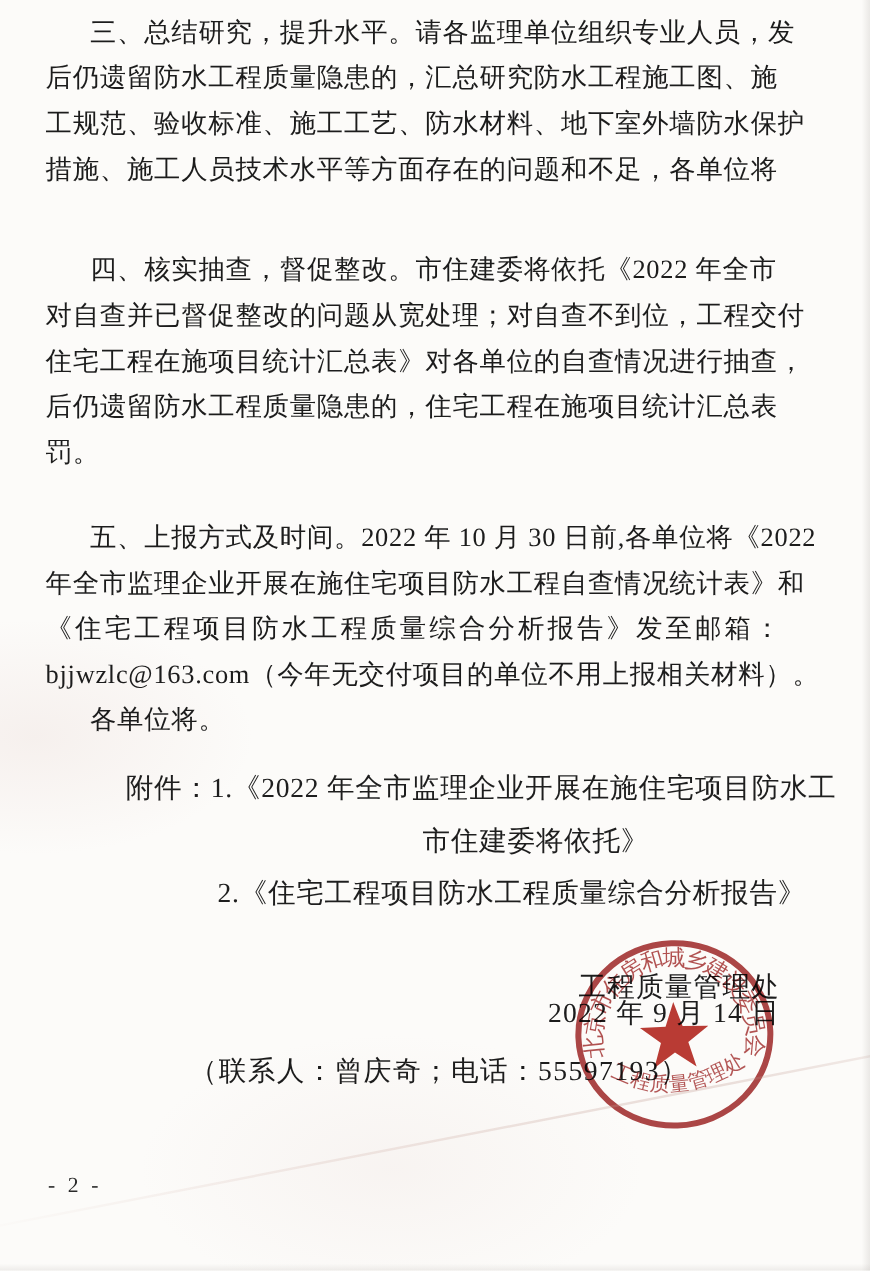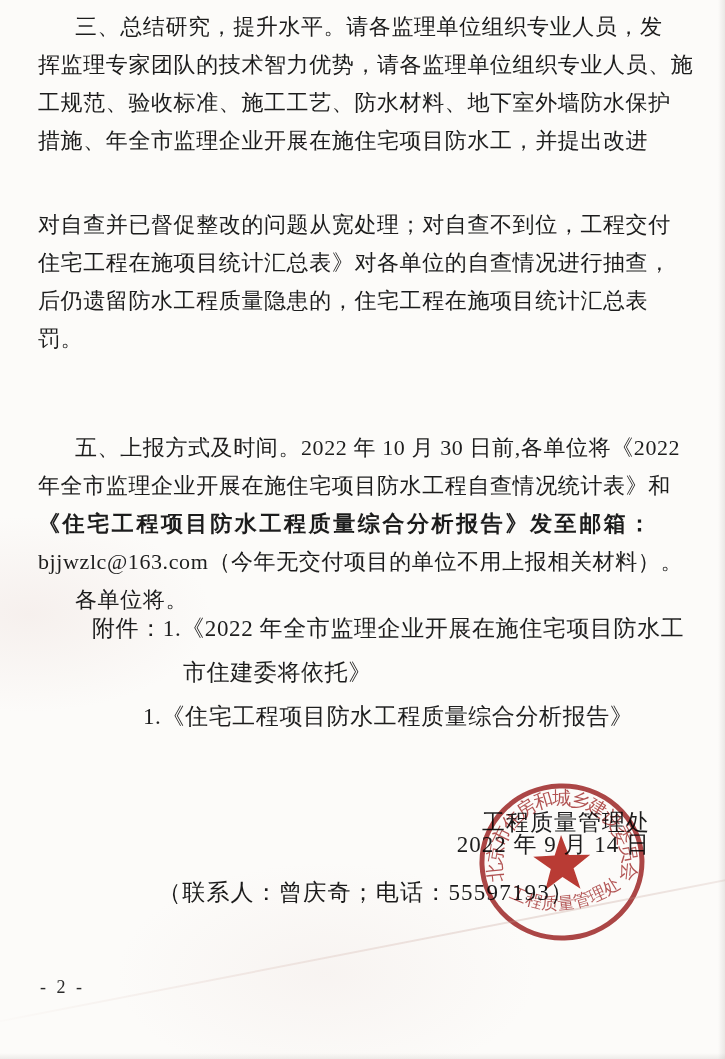--- a/index.html
+++ b/index.html
@@ -19,21 +19,21 @@
     color:#1e1e1e;
   }
   .block { position:absolute; left:38px; right:15px; }
   .line {
     height:38px; line-height:38px;
     font-size:22px; letter-spacing:0.6px;
     white-space:nowrap;
     color:#1c1c1c;
   }
   .indent { padding-left:37px; }
-  .spread { letter-spacing:2.6px;font-weight:bold; }
+  .spread { letter-spacing:2.6px; }
   .attach-line { height:44px; line-height:44px; font-size:23px; letter-spacing:0.6px; white-space:nowrap; }
   .attach-1 { padding-left:54px; }
   .attach-2 { padding-left:145px; }
   .attach-3 { padding-left:105px; }
   .sig-line {
     position:absolute; right:75px;
     height:38px; line-height:38px;
     font-size:23px; letter-spacing:1px; white-space:nowrap;
     text-align:right; color:#1c1c1c;
   }
@@ -72,44 +72,45 @@
     pointer-events:none;
   }
 </style>
 </head>
 <body>
 
 <div class="page">
 
   <div class="block" style="top:8px;">
     <div class="line indent">三、总结研究，提升水平。请各监理单位组织专业人员，发</div>
-    <div class="line">挥监理专家团队的技术智力优势，请各监理单位组织专业人员、施</div>
+    <div class="line">后仍遗留防水工程质量隐患的，汇总研究防水工程施工图、施</div>
     <div class="line">工规范、验收标准、施工工艺、防水材料、地下室外墙防水保护</div>
-    <div class="line">措施、年全市监理企业开展在施住宅项目防水工，并提出改进</div>
+    <div class="line">措施、施工人员技术水平等方面存在的问题和不足，各单位将</div>
   </div>
 
   <div class="block" style="top:206px;">
+    <div class="line indent">四、核实抽查，督促整改。市住建委将依托《2022 年全市</div>
     <div class="line">对自查并已督促整改的问题从宽处理；对自查不到位，工程交付</div>
     <div class="line">住宅工程在施项目统计汇总表》对各单位的自查情况进行抽查，</div>
     <div class="line">后仍遗留防水工程质量隐患的，住宅工程在施项目统计汇总表</div>
     <div class="line">罚。</div>
   </div>
 
   <div class="block" style="top:429px;">
     <div class="line indent">五、上报方式及时间。2022 年 10 月 30 日前,各单位将《2022</div>
     <div class="line">年全市监理企业开展在施住宅项目防水工程自查情况统计表》和</div>
     <div class="line spread">《住宅工程项目防水工程质量综合分析报告》发至邮箱：</div>
     <div class="line">bjjwzlc@163.com（今年无交付项目的单位不用上报相关材料）。</div>
     <div class="line indent">各单位将。</div>
   </div>
 
-  <div class="block" style="top:607px;">
+  <div class="block" style="top:635px;text-align:center;">
     <div class="attach-line attach-1">附件：1.《2022 年全市监理企业开展在施住宅项目防水工</div>
     <div class="attach-line attach-2">市住建委将依托》</div>
-    <div class="attach-line attach-3">1.《住宅工程项目防水工程质量综合分析报告》</div>
+    <div class="attach-line attach-3">2.《住宅工程项目防水工程质量综合分析报告》</div>
   </div>
 
   <div class="sig-line" style="top:804px;">工程质量管理处</div>
   <div class="sig-line" style="top:826px;">2022 年 9 月 14 日</div>
   <div class="contact" style="top:874px;">（联系人：曾庆奇；电话：55597193）</div>
 
   <svg class="seal" viewBox="0 0 172 164" aria-hidden="true">
     <defs>
       <path id="ringPath" d="M 27 100 A 61 61 0 1 1 145 100" fill="none"></path>
       <path id="bannerPath" d="M 28 112 Q 86 146 144 108" fill="none"></path>

